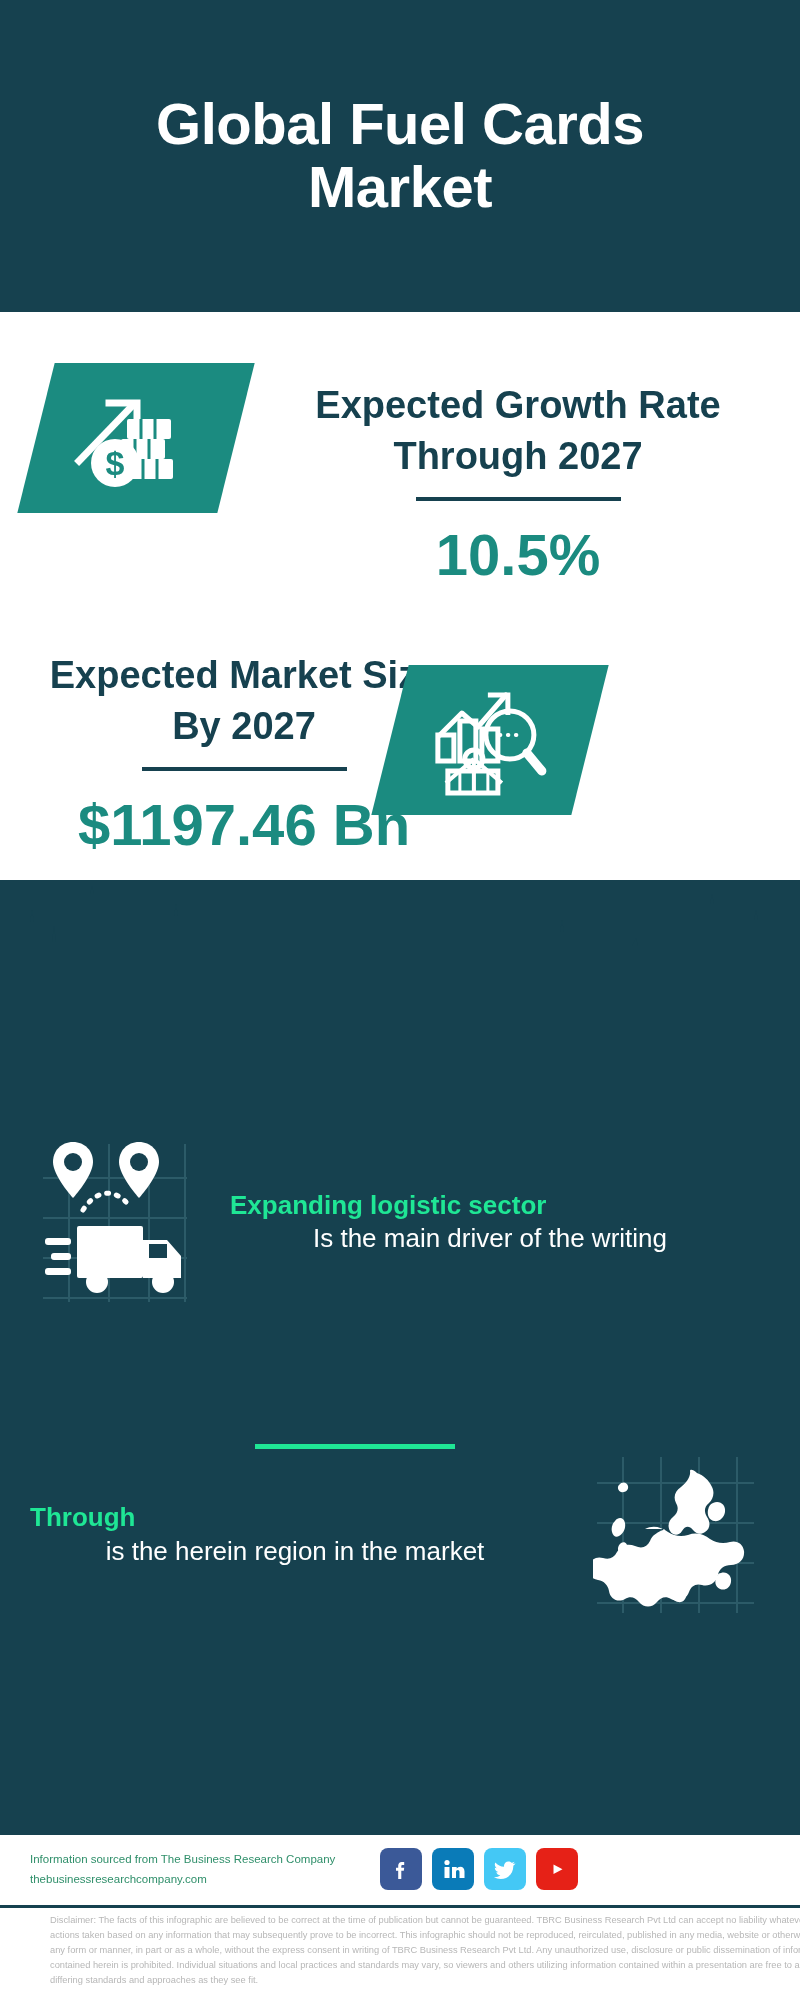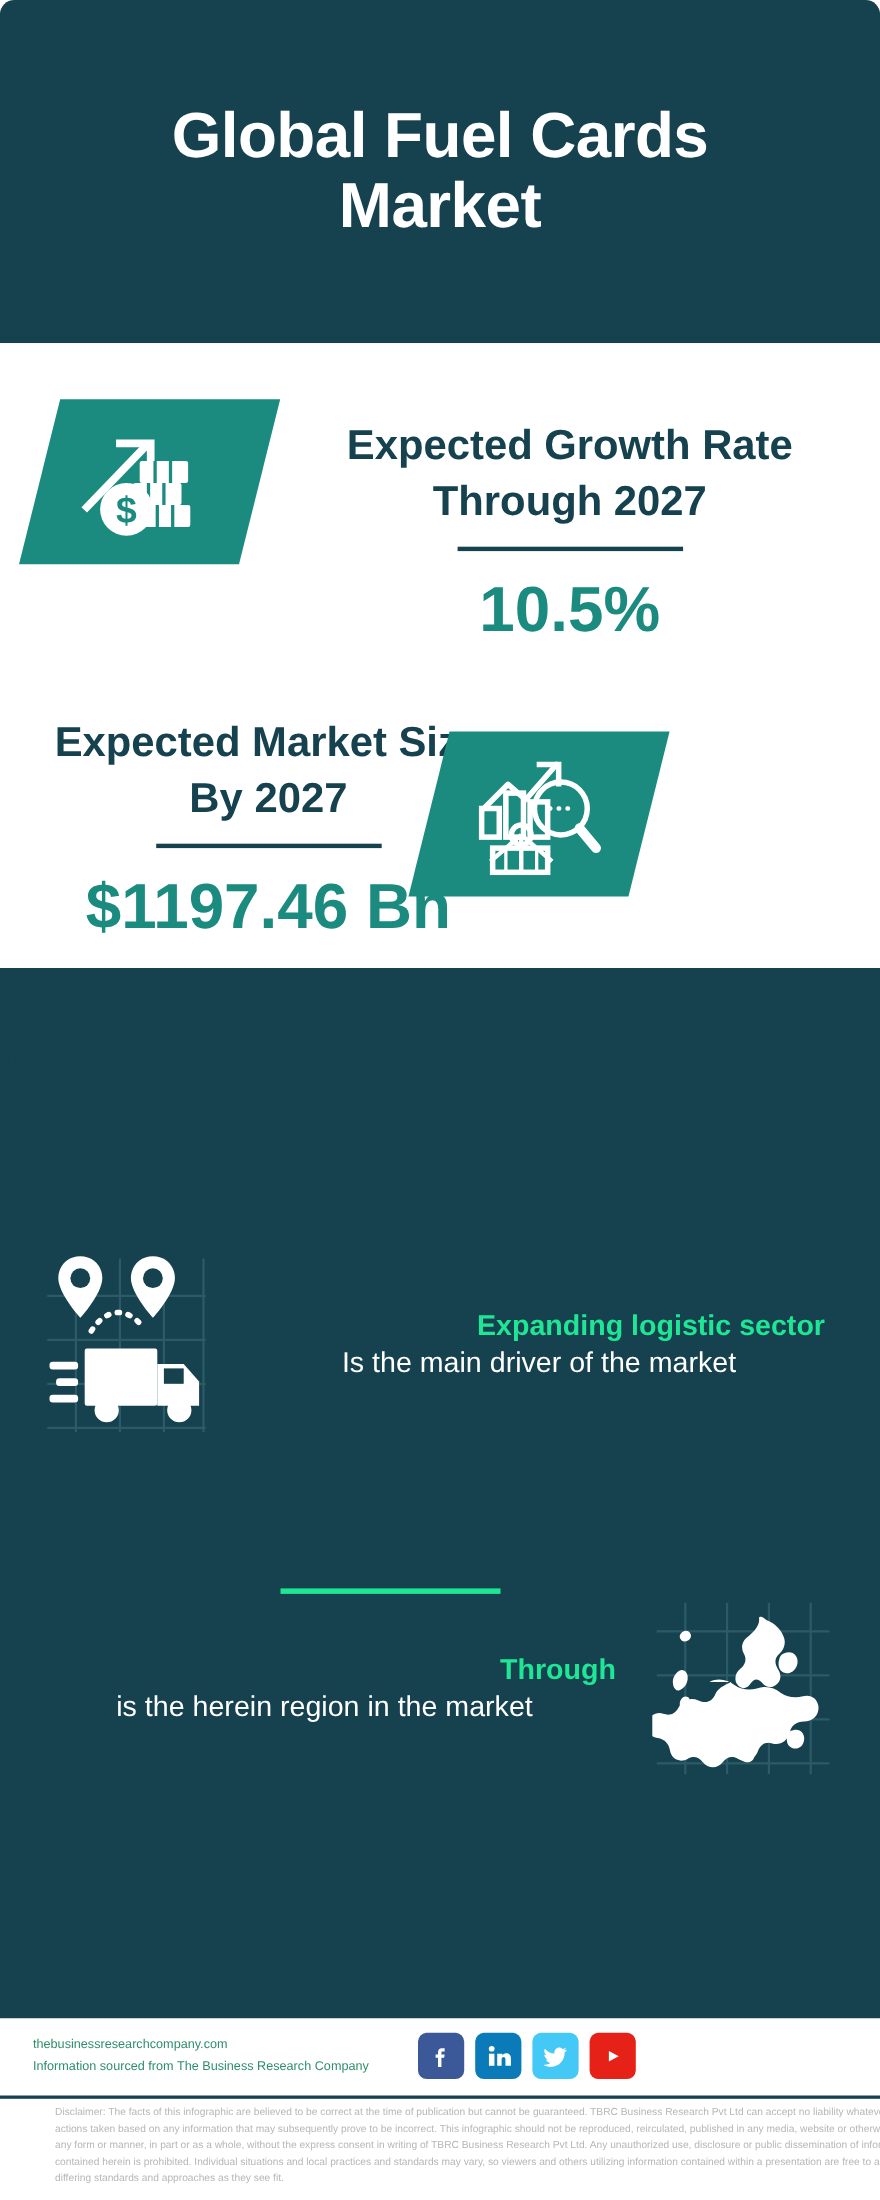--- a/index.html
+++ b/index.html
@@ -7,21 +7,20 @@
     width: 800px;
     background: #ffffff;
     font-family: "Liberation Sans", sans-serif;
   }
   .page {
     position: relative;
     width: 800px;
     height: 2000px;
     overflow: hidden;
     background: #ffffff;
-    border-radius: 13px;
   }
 
   
   .header {
     position: absolute;
     left: 0; top: 0;
     width: 800px; height: 312px;
     background: #16414f;
     display: flex;
     align-items: center;
@@ -110,21 +109,21 @@
     display: flex;
     align-items: center;
   }
   .truck-cell { width: 230px; display: flex; justify-content: center; }
   .driver-copy { width: 540px; padding-right: 20px; }
 
   .accent-title {
     color: #1fe695;
     font-size: 26px;
     font-weight: bold;
-    text-align: right;
+    text-align: left;
     line-height: 1.25;
   }
   .sub-copy {
     color: #ffffff;
     font-size: 26px;
     font-weight: normal;
     text-align: center;
     line-height: 1.33;
   }
 
@@ -290,21 +289,21 @@
           <circle cx="62" cy="142" r="11"></circle>
           <circle cx="128" cy="142" r="11"></circle>
           <rect x="10" y="98" width="26" height="7" rx="3"></rect>
           <rect x="16" y="113" width="20" height="7" rx="3"></rect>
           <rect x="10" y="128" width="26" height="7" rx="3"></rect>
         </g>
       </svg>
     </div>
     <div class="driver-copy">
       <div class="accent-title">Expanding logistic sector</div>
-      <div class="sub-copy">Is the main driver of the market</div>
+      <div class="sub-copy">Is the main driver of the writing</div>
     </div>
   </div>
 
   <div class="mid-divider"></div>
 
   <div class="region-row">
     <div class="region-copy">
       <div class="accent-title">Through</div>
       <div class="sub-copy">is the herein region in the market</div>
     </div>
@@ -325,22 +324,22 @@
           <path d="M82 132 c5 -2 10 1 11 6 c1 6 -3 10 -8 9 c-5 -1 -8 -6 -6 -11 c0 -2 1 -3 3 -4 Z"></path>
           <path d="M58 138 c4 -1 7 2 6 6 c-1 4 -5 6 -8 4 c-3 -2 -2 -8 2 -10 Z"></path>
         </g>
       </svg>
     </div>
   </div>
 
   <div class="footer">
     <div class="footer-bar">
       <div class="source-lines">
+        <div>Information sourced from The Business Research Company</div>
         <div>thebusinessresearchcompany.com</div>
-        <div>Information sourced from The Business Research Company</div>
       </div>
       <div class="social">
         <div class="social-chip" style="background:#3b5998">
           <svg width="26" height="26" viewBox="0 0 26 26">
               <path fill="#ffffff" d="M16.2 8.9h-2.1c-0.4 0-0.8 0.4-0.8 1v1.8h2.9l-0.4 3h-2.5V23h-3.1v-8.3H8v-3h2.2V9.6c0-2.1 1.4-3.6 3.4-3.6h2.6v2.9z"></path>
             </svg>
         </div>
         <div class="social-chip" style="background:#0a7bb8">
           <svg width="26" height="26" viewBox="0 0 26 26">
             <circle cx="7" cy="6.5" r="2.6" fill="#ffffff"></circle>

